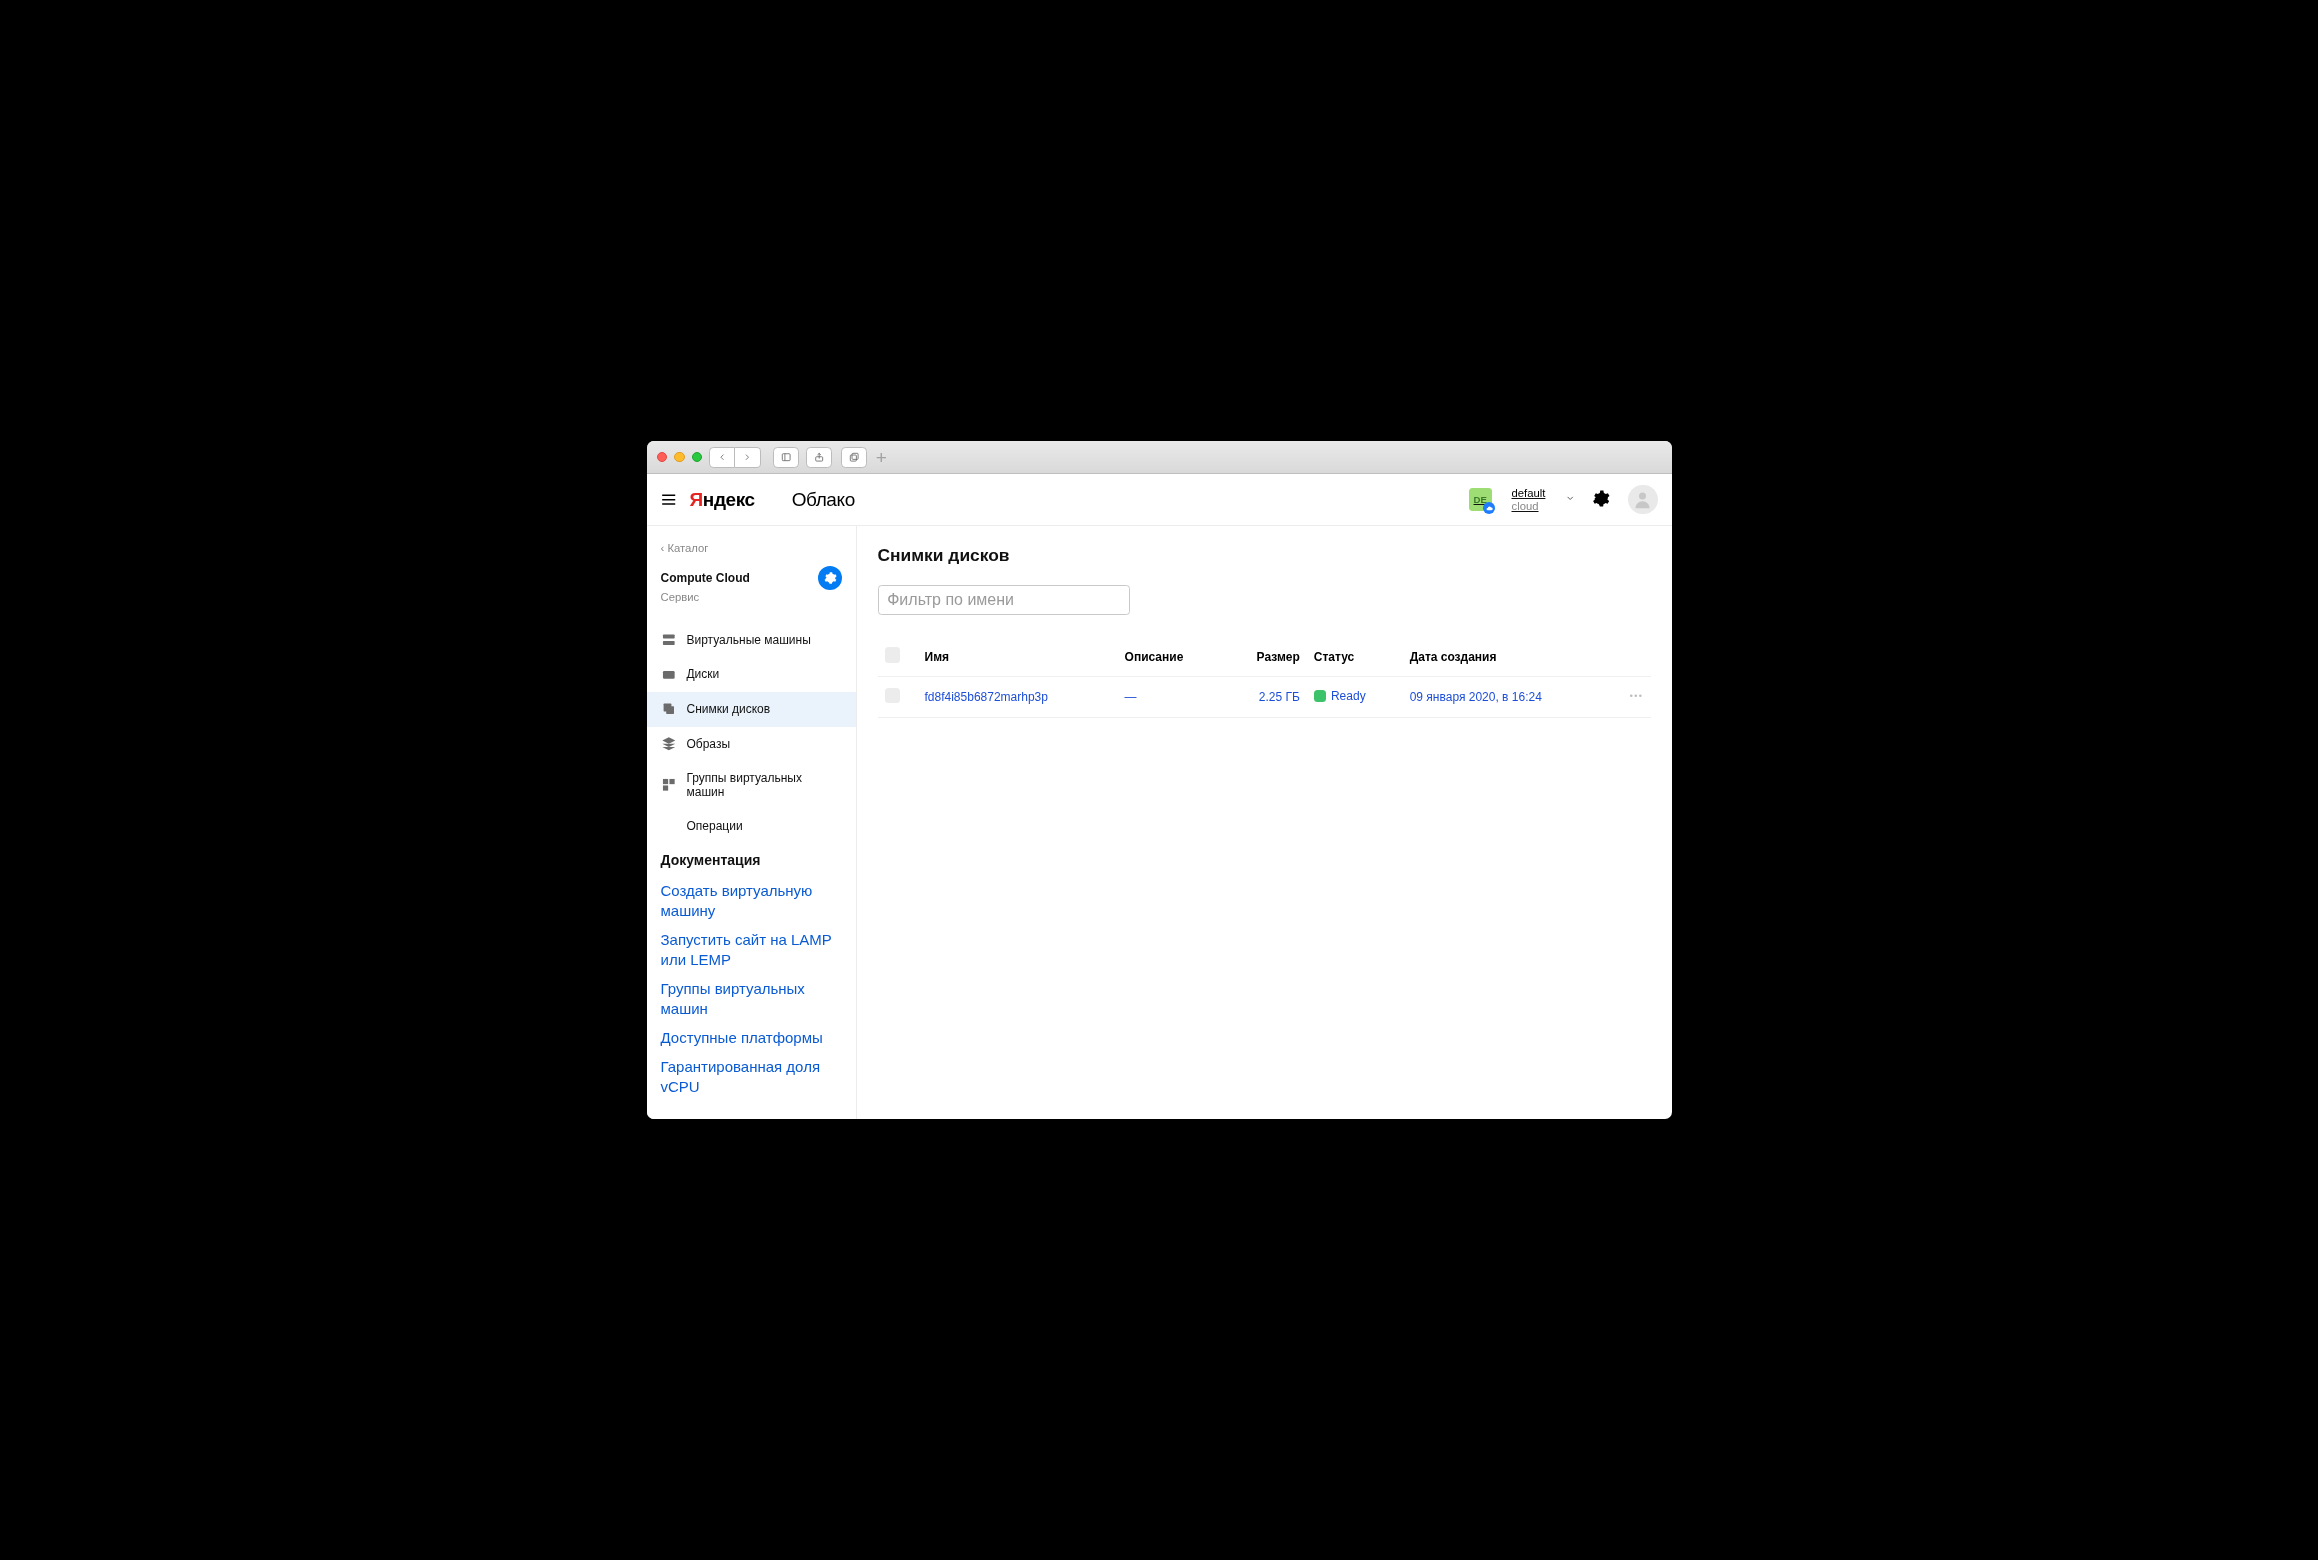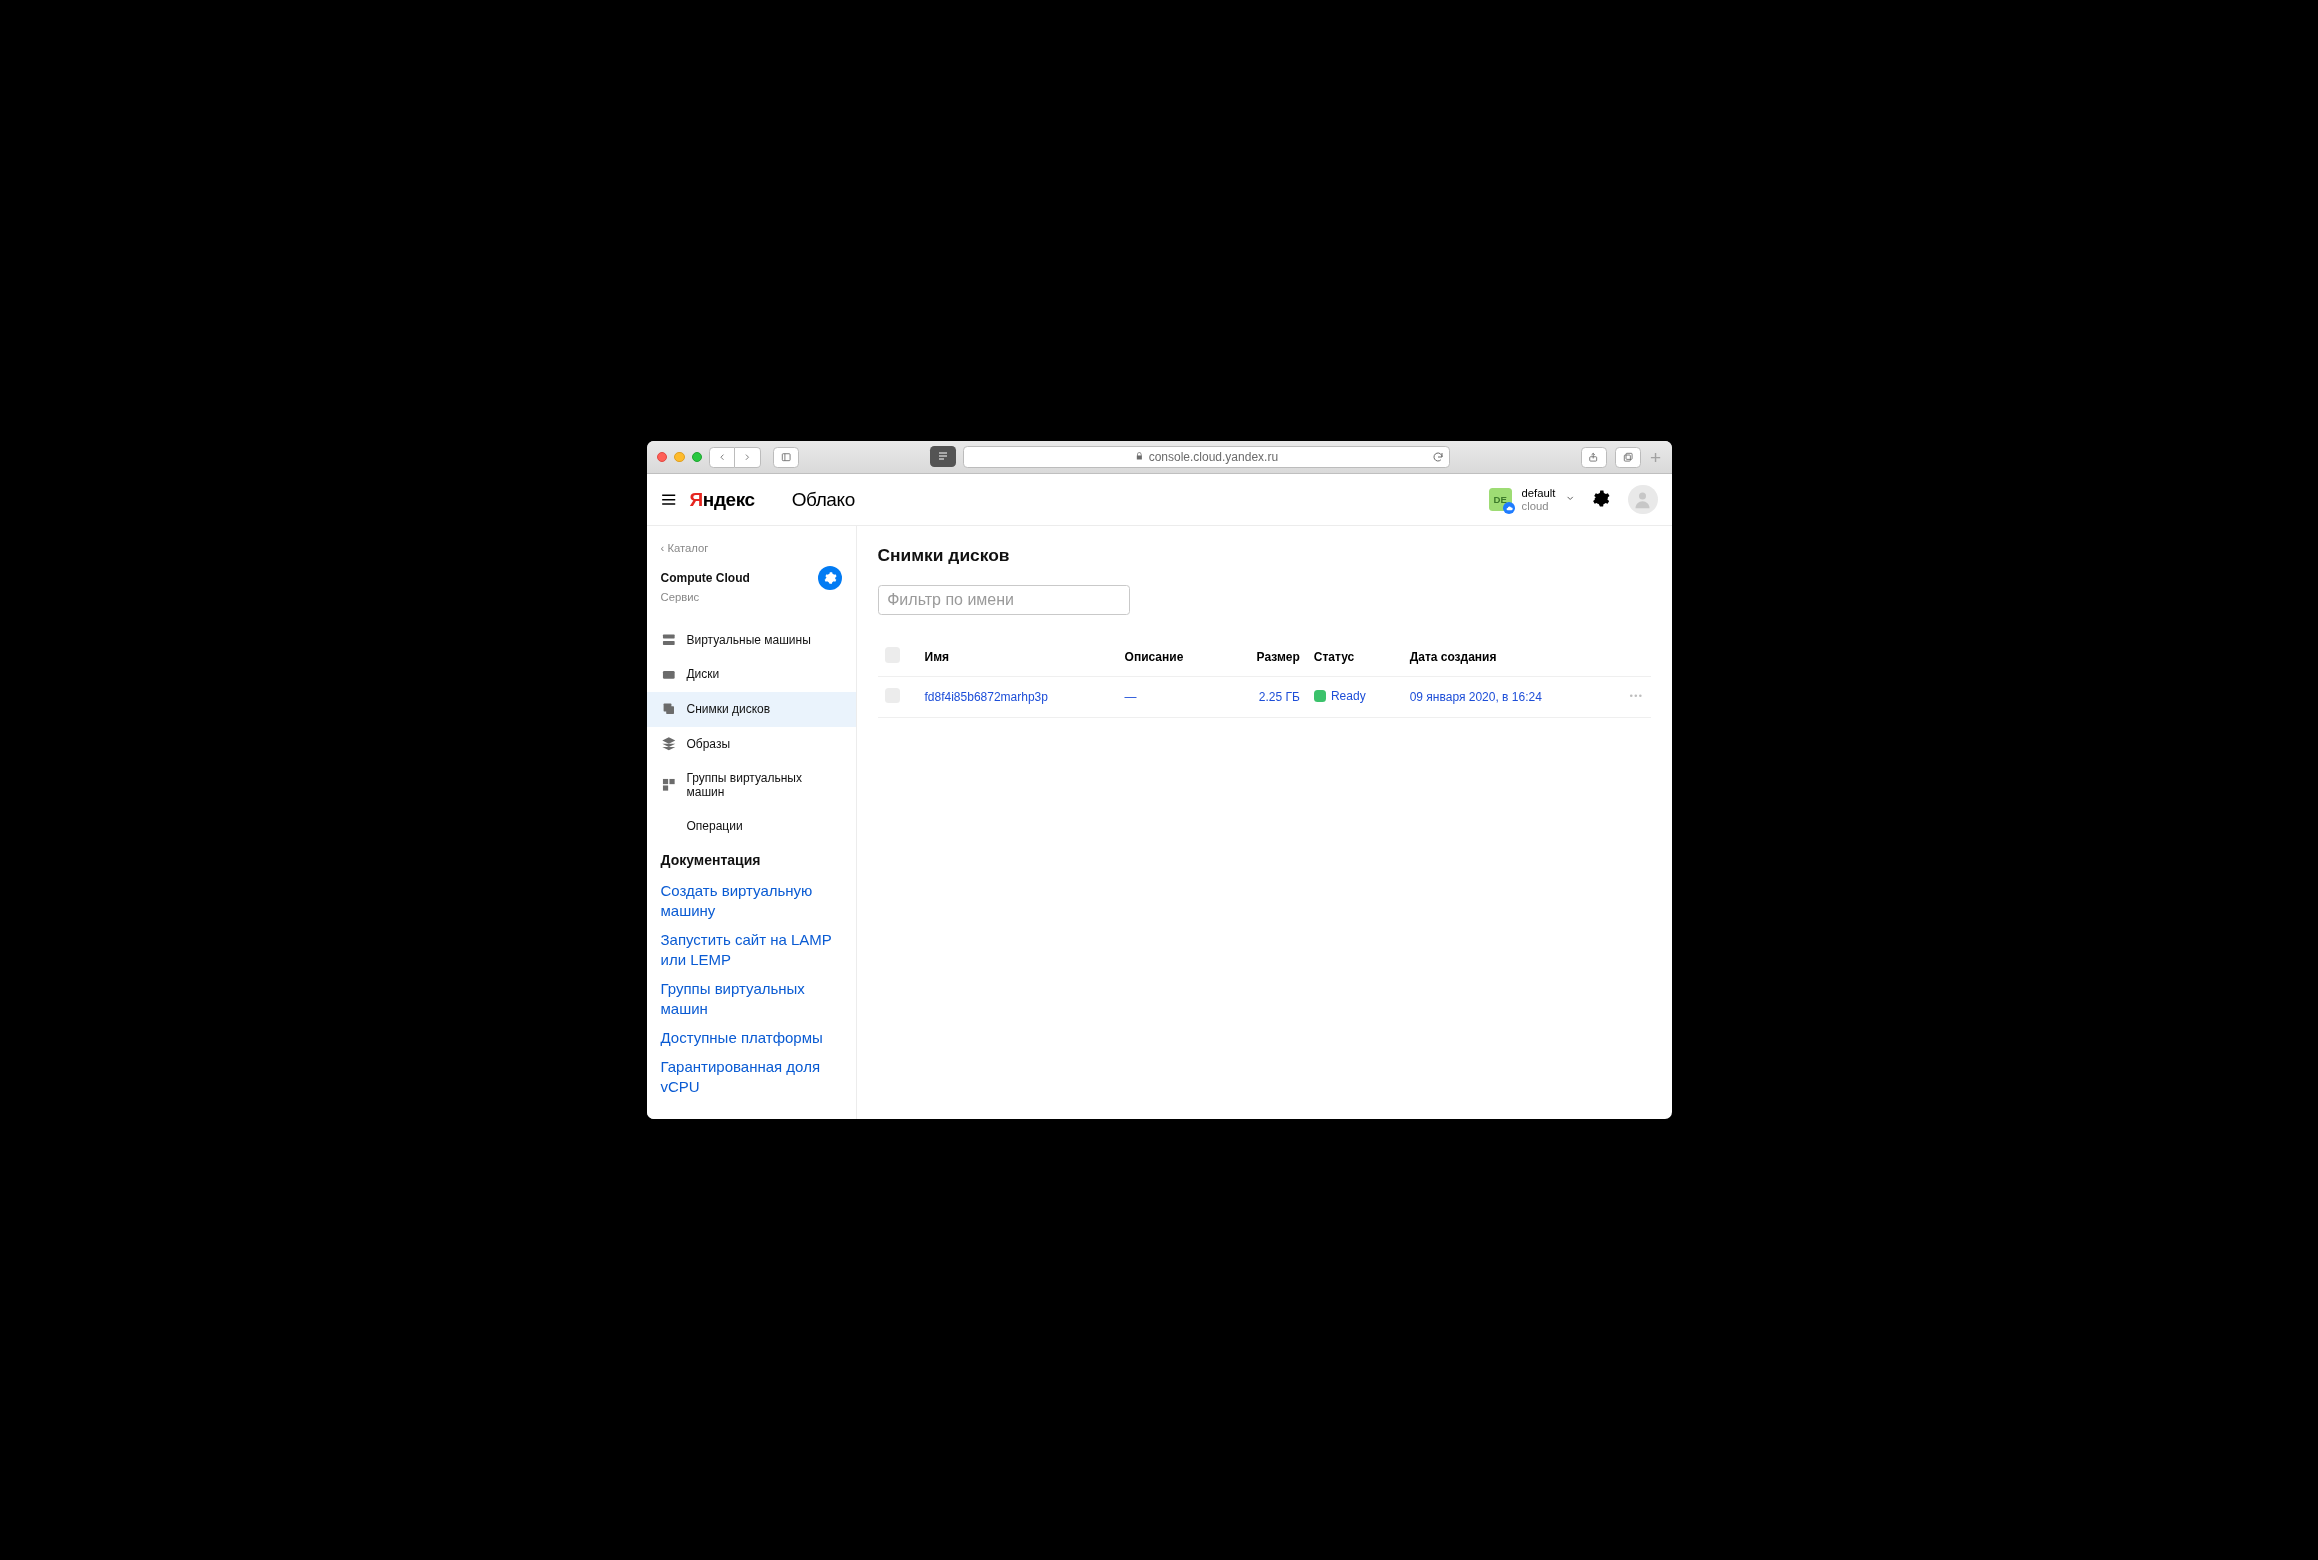--- a/index.html
+++ b/index.html
@@ -74,21 +74,21 @@
     border-bottom:0.9px solid #ececec;
   }
   .hamburger{width:24px;height:24px;display:flex;align-items:center;justify-content:center;margin-right:8.7px;}
   .hamburger svg{width:17.4px;height:17.4px;stroke:#000;stroke-width:2;}
   .logo{font-size:19px;letter-spacing:-0.4px;}
   .logo .brand{color:#e52620;font-weight:600;}
   .logo .rest{color:#000;font-weight:600;}
   .logo .cloud{color:#000;font-weight:300;margin-left:32px;}
   .hdr-spacer{flex:1;}
   .folder-chip{
-    display:flex;align-items:center;gap:10px;margin-right:15.6px;cursor:pointer;
+    display:flex;align-items:center;gap:20px;margin-right:15.6px;cursor:pointer;text-decoration:underline;
   }
   .folder-badge{
     width:22.6px;height:22.6px;border-radius:3.5px;background:#9edc74;color:#3c7a2a;
     font-size:9.6px;font-weight:700;display:flex;align-items:center;justify-content:center;
     position:relative;
   }
   .folder-badge .bubble{
     position:absolute;right:-3.5px;bottom:-3.5px;width:12px;height:12px;border-radius:50%;
     background:#1f7cff;display:flex;align-items:center;justify-content:center;
   }
@@ -176,43 +176,20 @@
       </div>
     </div>
 
     <div class="tb-btn tb-single" style="margin-left:5.2px;">
       <svg viewBox="0 0 24 24">
           <rect x="3" y="4" width="18" height="16" rx="2"></rect>
           <line x1="9" y1="4" x2="9" y2="20"></line>
         </svg>
     </div>
 
-    <div class="addr-wrap">
-      <div class="reader">
-        <svg viewBox="0 0 24 24">
-            <line x1="4" y1="6" x2="20" y2="6"></line>
-            <line x1="4" y1="12" x2="20" y2="12"></line>
-            <line x1="4" y1="18" x2="14" y2="18"></line>
-          </svg>
-      </div>
-      <div class="addr">
-        <span class="lock">
-          <svg viewBox="0 0 24 24">
-              <path d="M6 10V7a6 6 0 0112 0v3h1v11H5V10h1zm2 0h8V7a4 4 0 00-8 0v3z"></path>
-            </svg>
-        </span>
-        <span>console.cloud.yandex.ru</span>
-        <span class="reload">
-          <svg viewBox="0 0 24 24">
-              <path d="M20 12a8 8 0 10-2.34 5.66"></path>
-              <polyline points="20 4 20 12 12 12"></polyline>
-            </svg>
-        </span>
-      </div>
-    </div>
 
     <div class="tb-right">
       <div class="tb-btn tb-single">
         <svg viewBox="0 0 24 24">
             <path d="M12 3v12"></path>
             <polyline points="8 7 12 3 16 7"></polyline>
             <rect x="4" y="11" width="16" height="10" rx="2"></rect>
           </svg>
       </div>
       <div class="tb-btn tb-single">

